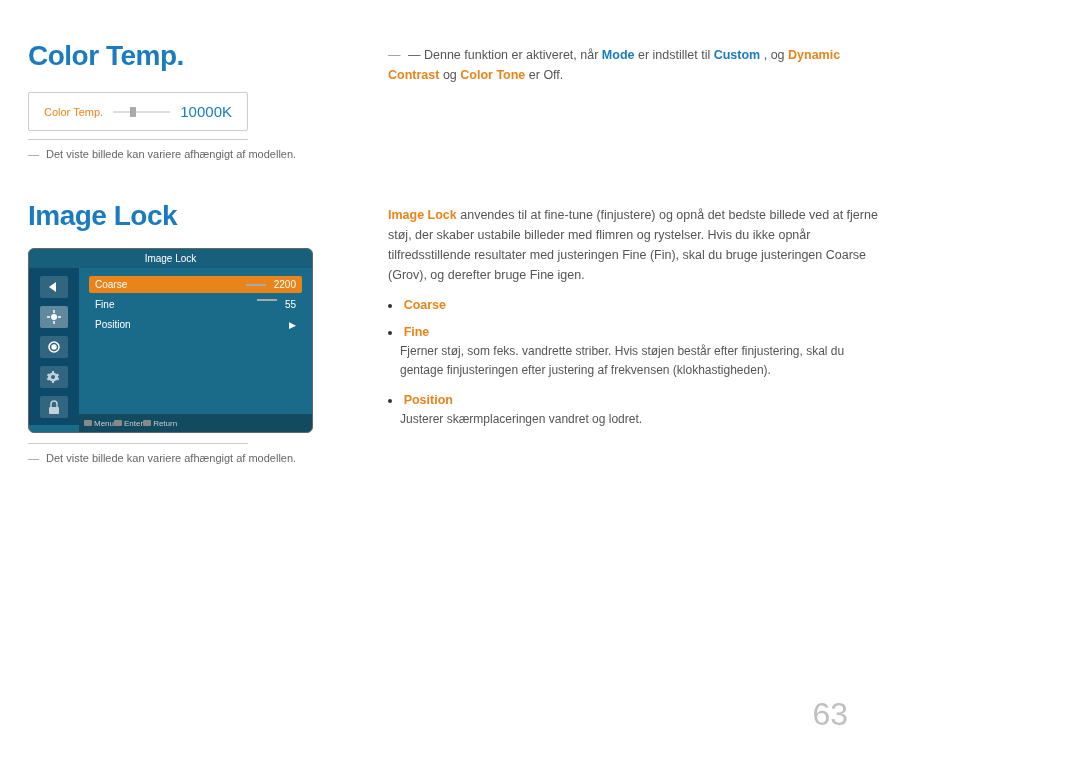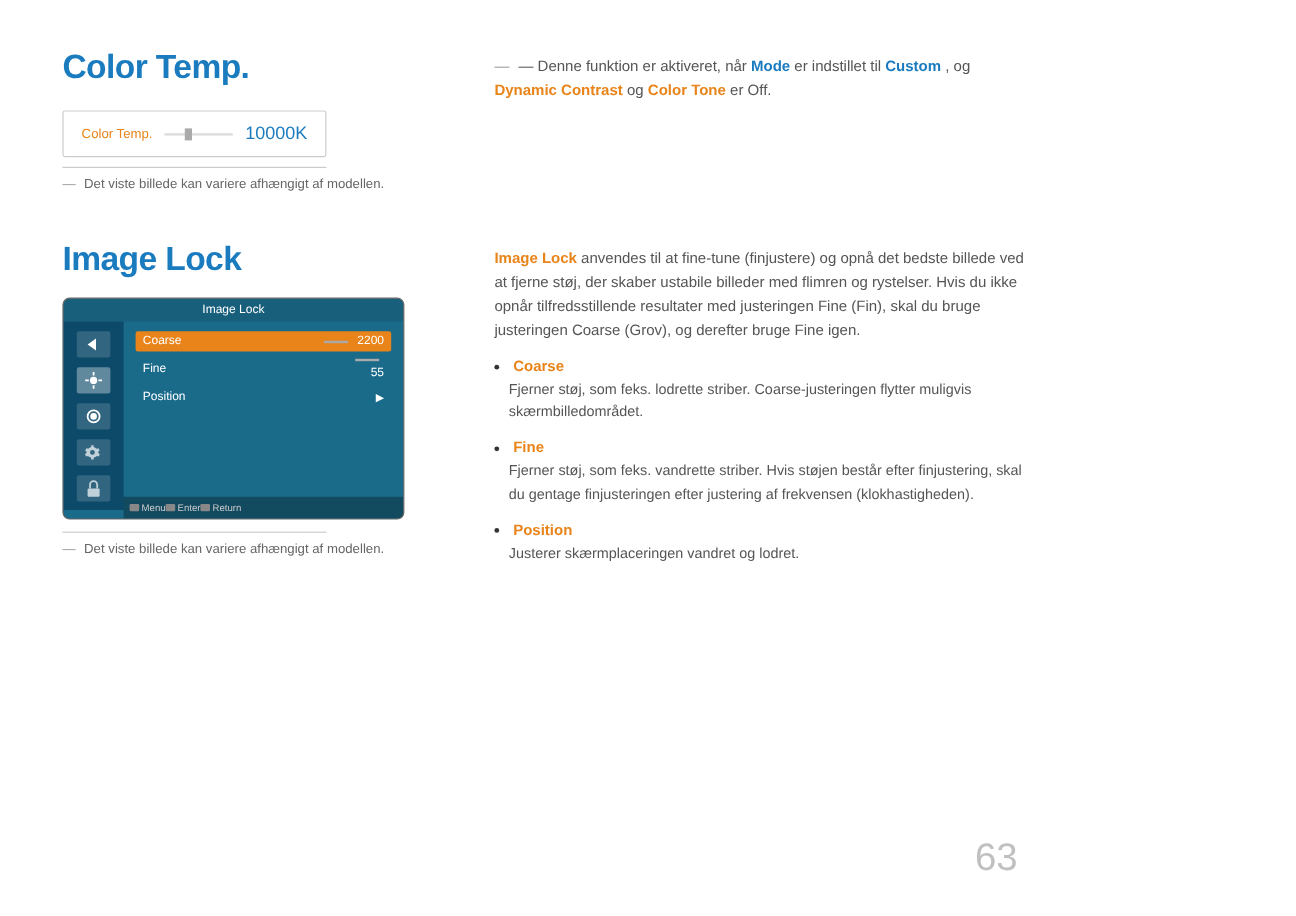--- a/index.html
+++ b/index.html
@@ -10,21 +10,21 @@
       font-family: 'Arial', sans-serif;
       font-size: 13px;
       color: #333;
       overflow: hidden;
       position: relative;
     }
 
     .page-container {
       width: 908px;
       height: 763px;
-      padding: 40px 52px;
+      padding: 40px 28px;
       position: relative;
     }
 
     
     .section-color-temp {
       display: flex;
       gap: 60px;
       margin-bottom: 40px;
     }
 
@@ -429,21 +429,21 @@
             <div class="mockup-menu-item selected">
               <span class="mockup-menu-item-label">Coarse</span>
               <div style="display:flex;align-items:center;gap:4px;">
                 <div class="mockup-slider-mini"></div>
                 <span class="mockup-menu-value">2200</span>
               </div>
             </div>
 
             <div class="mockup-menu-item">
               <span class="mockup-menu-item-label">Fine</span>
-              <div style="display:flex;align-items:flex-end;gap:4px;flex-direction:column;">
+              <div style="display:flex;align-items:flex-start;gap:4px;">
                 <div class="mockup-slider-mini"></div>
                 <span class="mockup-menu-value">55</span>
               </div>
             </div>
 
             <div class="mockup-menu-item">
               <span class="mockup-menu-item-label">Position</span>
               <span class="mockup-arrow">▶</span>
             </div>
           </div>
@@ -481,21 +481,20 @@
         <strong class="bold-orange">Image Lock</strong><span> anvendes til at fine-tune (finjustere) og opnå det bedste billede ved at fjerne støj, der skaber ustabile billeder med flimren og rystelser. Hvis du ikke opnår tilfredsstillende resultater med justeringen Fine (Fin), skal du bruge justeringen Coarse (Grov), og derefter bruge Fine igen.</span>
       </div>
 
       <div class="bullet-section">
 
         <div class="bullet-item">
           <div>
             <span class="bullet-dot"></span>
             <strong class="bullet-title">Coarse</strong>
           </div>
-          <div class="bullet-text">Fjerner støj, som feks. lodrette striber. Coarse-justeringen flytter muligvis skærmbilledområdet.</div>
         </div>
 
         <div class="bullet-item">
           <div>
             <span class="bullet-dot"></span>
             <strong class="bullet-title">Fine</strong>
           </div>
           <div class="bullet-text">Fjerner støj, som feks. vandrette striber. Hvis støjen består efter finjustering, skal du gentage finjusteringen efter justering af frekvensen (klokhastigheden).</div>
         </div>
 

